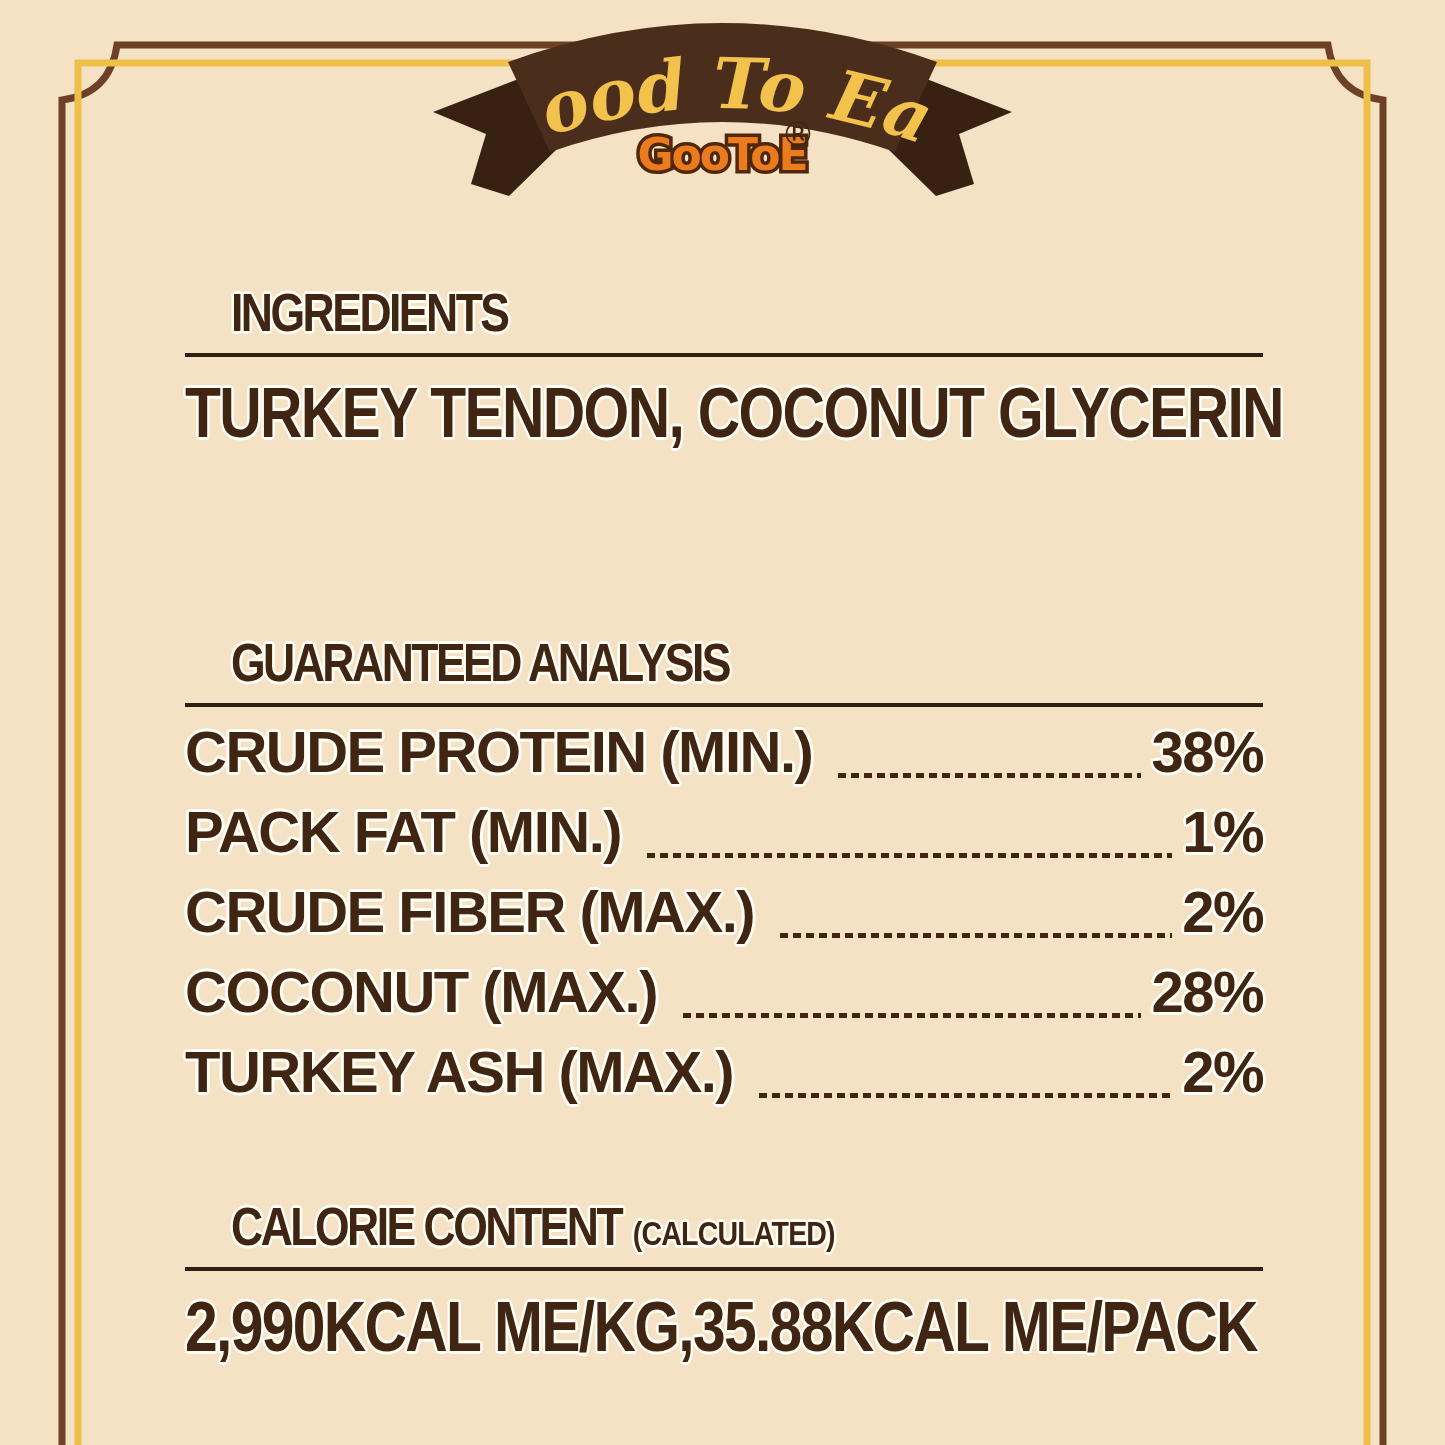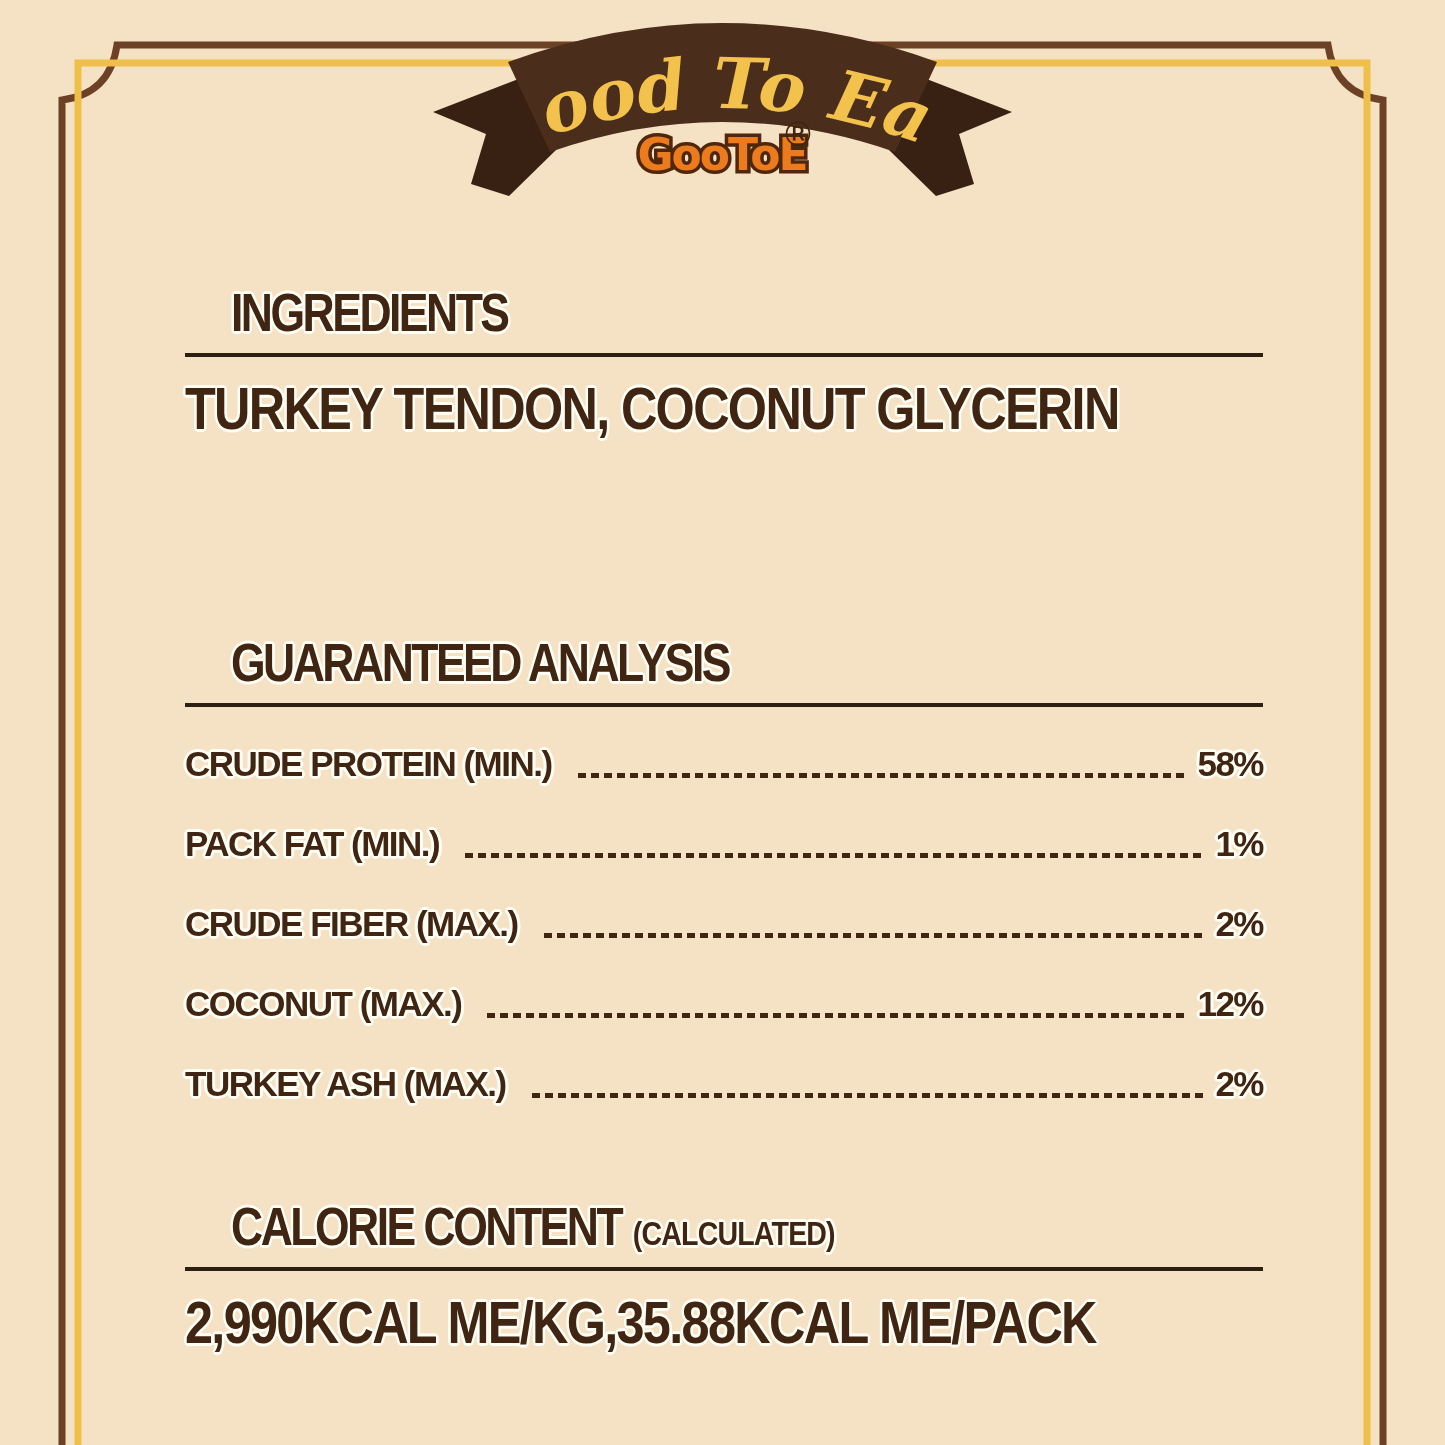--- a/index.html
+++ b/index.html
@@ -29,28 +29,28 @@
     text-shadow:
       3px 0 0 var(--halo), -3px 0 0 var(--halo),
       0 3px 0 var(--halo), 0 -3px 0 var(--halo),
       2px 2px 0 var(--halo), -2px 2px 0 var(--halo),
       2px -2px 0 var(--halo), -2px -2px 0 var(--halo);
   }
   .cond{display:inline-block; transform:scaleX(0.84); transform-origin:0 50%; white-space:nowrap;}
   .sec-title{font-size:53px; font-weight:bold; letter-spacing:-3px; line-height:1.08;padding-left:46px;}
   .title-suffix{font-size:34px; font-weight:bold; letter-spacing:-1px; margin-left:14px;}
   .sec-rule{height:0; border-top:4px solid var(--rule); margin-top:12px;}
-  .sec-value{font-size:60px; font-weight:bold; letter-spacing:-2px; line-height:1.05; margin-top:20px;}
+  .sec-value{font-size:70px; font-weight:bold; letter-spacing:-2px; line-height:1.05; margin-top:20px;}
 
   .ga-rows{margin-top:4px;}
   .ga-row{
     display:flex; align-items:flex-end; height:80px;
     box-sizing:border-box; padding-bottom:10px;
   }
-  .ga-label,.ga-value{font-size:35px; font-weight:bold; letter-spacing:-1.5px; line-height:1;}
+  .ga-label,.ga-value{font-size:58px; font-weight:bold; letter-spacing:-1.5px; line-height:1;}
   .dotted-leader{
     flex:1 1 auto; height:5px; margin:0 10px 3px 26px;
     background:repeating-linear-gradient(90deg, var(--text) 0 8px, transparent 8px 13px);
   }
 </style>
 </head>
 <body>
 
 <div id="label-canvas">
 
@@ -86,36 +86,36 @@
 
   <section class="content-block" id="sec-guaranteed">
     <div class="sec-title halo">
       <span class="cond">GUARANTEED ANALYSIS</span>
     </div>
     <div class="sec-rule"></div>
     <div class="ga-rows">
       <div class="ga-row">
         <span class="ga-label halo">CRUDE PROTEIN (MIN.)</span>
         <span class="dotted-leader"></span>
-        <span class="ga-value halo">58%</span>
+        <span class="ga-value halo">38%</span>
       </div>
       <div class="ga-row">
         <span class="ga-label halo">PACK FAT (MIN.)</span>
         <span class="dotted-leader"></span>
         <span class="ga-value halo">1%</span>
       </div>
       <div class="ga-row">
         <span class="ga-label halo">CRUDE FIBER (MAX.)</span>
         <span class="dotted-leader"></span>
         <span class="ga-value halo">2%</span>
       </div>
       <div class="ga-row">
         <span class="ga-label halo">COCONUT (MAX.)</span>
         <span class="dotted-leader"></span>
-        <span class="ga-value halo">12%</span>
+        <span class="ga-value halo">28%</span>
       </div>
       <div class="ga-row">
         <span class="ga-label halo">TURKEY ASH (MAX.)</span>
         <span class="dotted-leader"></span>
         <span class="ga-value halo">2%</span>
       </div>
     </div>
   </section>
 
   <section class="content-block" id="sec-calorie">

